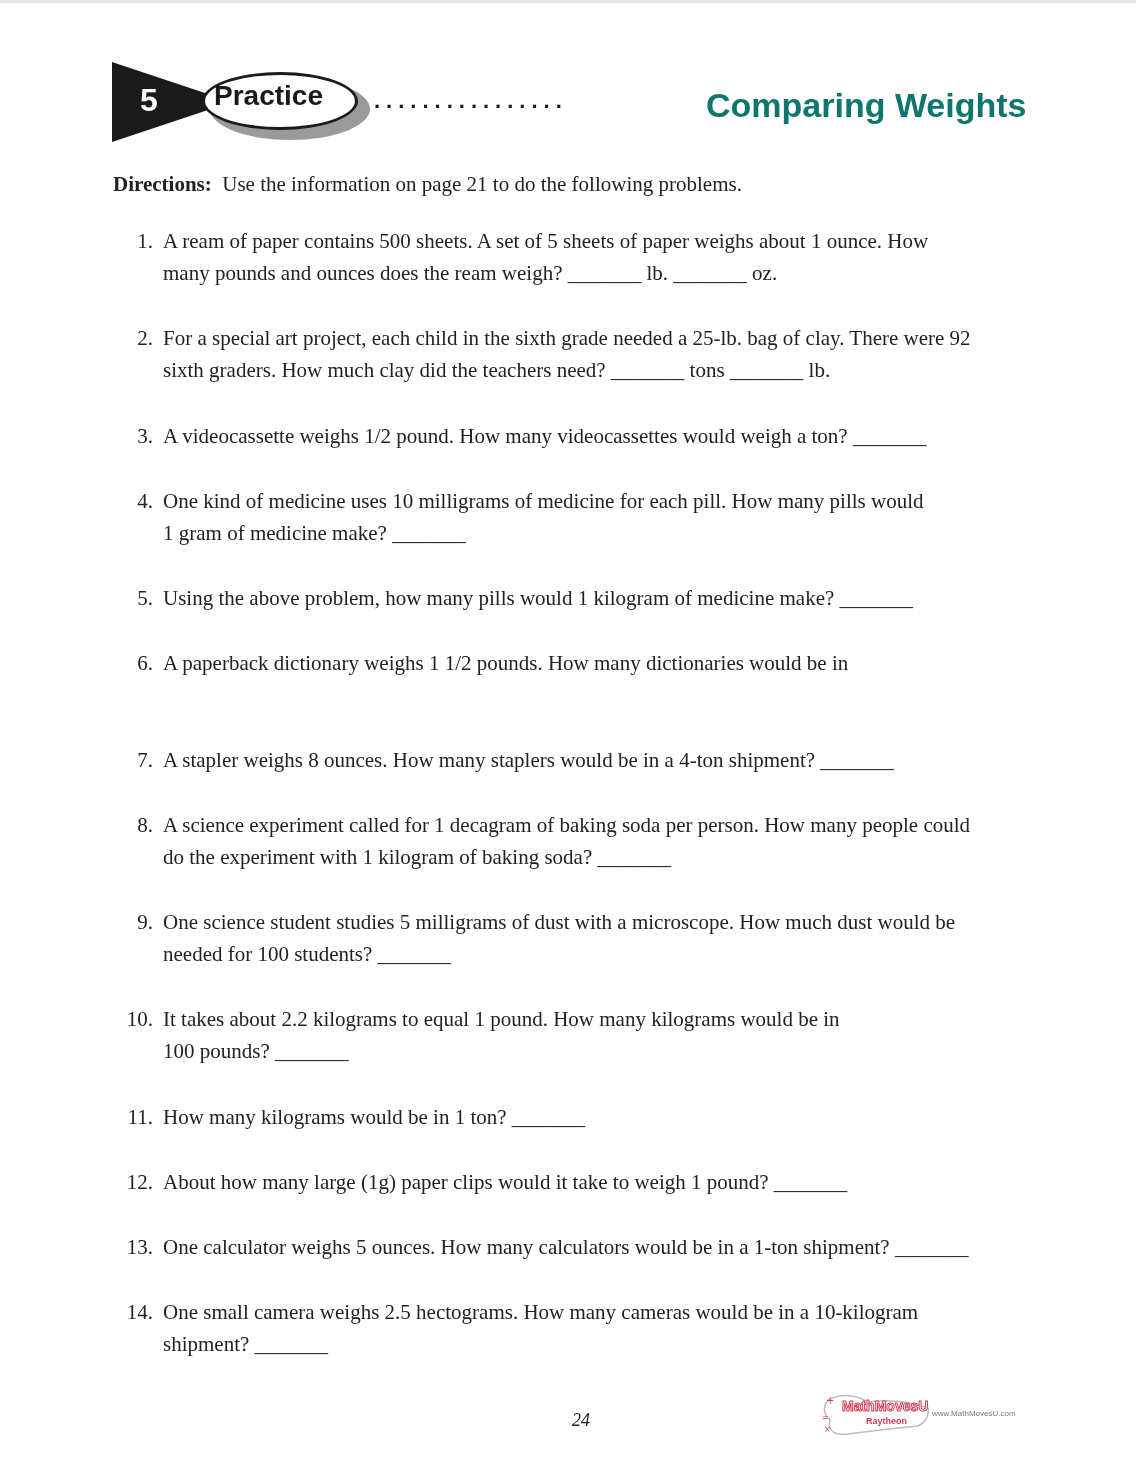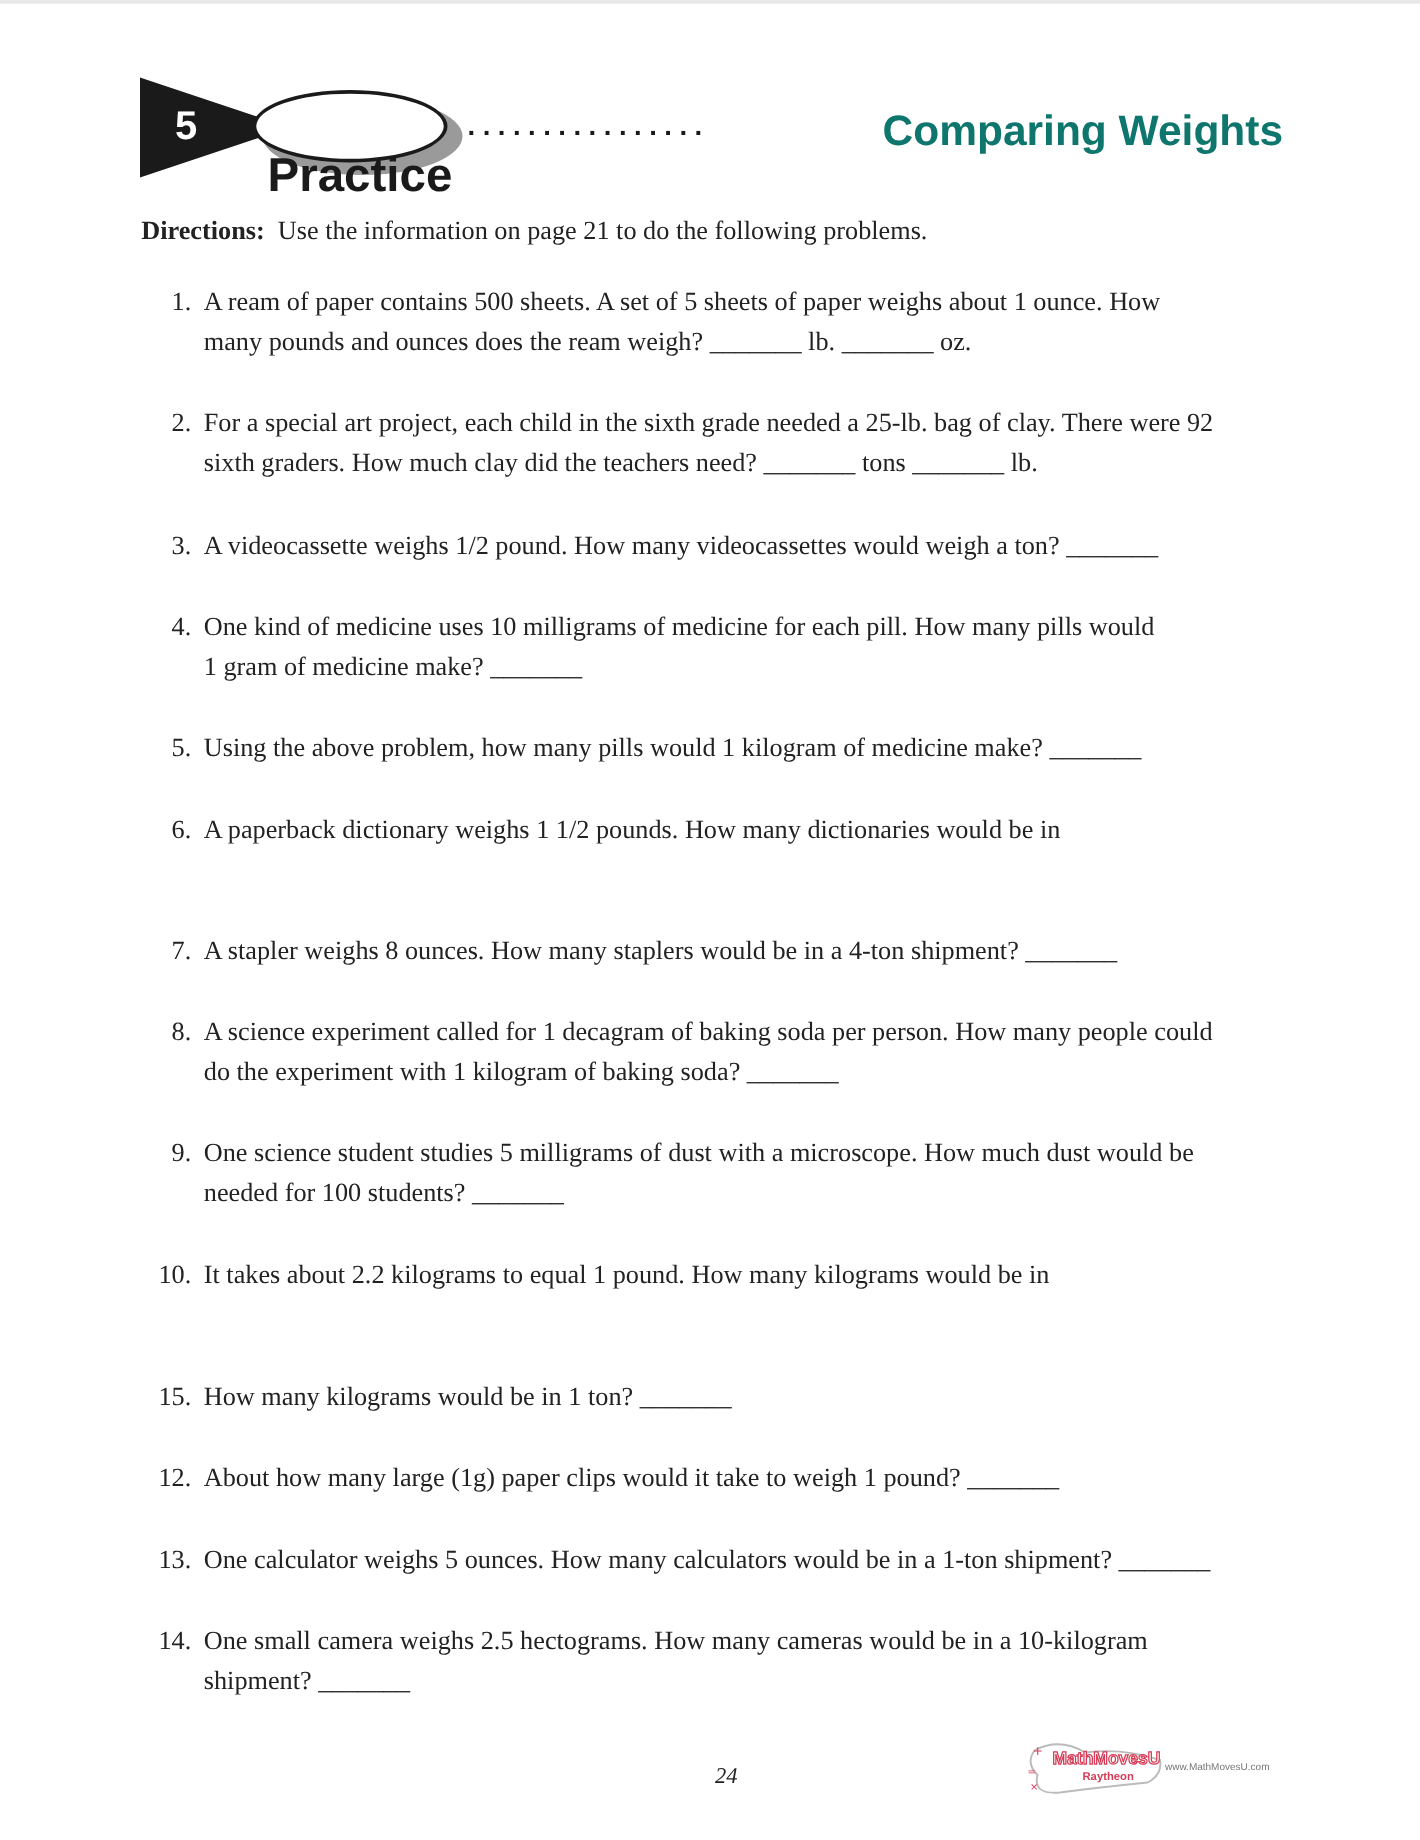--- a/index.html
+++ b/index.html
@@ -3,21 +3,21 @@
 <meta charset="utf-8">
 <style>
   html, body { margin:0; padding:0; background:#ffffff; }
   body { width:1136px; height:1472px; position:relative; overflow:hidden; font-family:"Liberation Serif", serif; color:#222; }
   .topline { position:absolute; left:0; top:0; width:1136px; height:3px; background:#e8e8e8; }
   .header { position:absolute; left:112px; top:62px; width:920px; height:82px; }
   .tri { position:absolute; left:0; top:0; width:0; height:0; border-top:40px solid transparent; border-bottom:40px solid transparent; border-left:120px solid #1a1a1a; }
   .num { position:absolute; left:28px; top:20px; color:#fff; font-family:"Liberation Sans", sans-serif; font-weight:bold; font-size:32px; }
   .oval-shadow { position:absolute; left:98px; top:16px; width:160px; height:62px; border-radius:50%; background:#9a9a9a; }
   .oval { position:absolute; left:90px; top:10px; width:156px; height:58px; border-radius:50%; background:#fff; border:3px solid #1a1a1a; box-sizing:border-box; }
-  .practice { position:absolute; left:102px; top:18px; font-family:"Liberation Sans", sans-serif; font-weight:bold; font-size:38px; color:#1a1a1a;margin-top:40px; }
+  .practice { position:absolute; left:102px; top:18px; font-family:"Liberation Sans", sans-serif; font-weight:bold; font-size:28px; color:#1a1a1a; }
   .dots { position:absolute; left:262px; top:26px; font-family:"Liberation Sans", sans-serif; font-weight:bold; font-size:22px; letter-spacing:6px; color:#1a1a1a; }
   .title { position:absolute; left:594px; top:24px; font-family:"Liberation Sans", sans-serif; font-weight:bold; font-size:34px; color:#0f766e; }
   .directions { position:absolute; left:113px; top:172px; font-size:21px; }
   .directions b { font-weight:bold; }
   .problems { position:absolute; left:113px; top:225px; width:940px; }
   .prob { position:absolute; left:0; font-size:21px; line-height:32px; }
   .prob .n { position:absolute; width:40px; text-align:right; left:0; }
   .prob .t { position:absolute; left:50px; width:890px; }
   .footer-page { position:absolute; left:572px; top:1410px; font-style:italic; font-size:18px; }
   .logo { position:absolute; left:818px; top:1390px; width:120px; height:48px; }
@@ -102,24 +102,25 @@
       <span class="n">9.</span>
       <div class="t">
         <div>One science student studies 5 milligrams of dust with a microscope.  How much dust would be</div>
         <div>needed for 100 students? _______</div>
       </div>
     </div>
     <div class="prob" style="top: 778px;">
       <span class="n">10.</span>
       <div class="t">
         <div>It takes about 2.2 kilograms to equal 1 pound.  How many kilograms would be in</div>
+        <div>100 pounds? _______</div>
       </div>
     </div>
     <div class="prob" style="top: 876px;">
-      <span class="n">15.</span>
+      <span class="n">11.</span>
       <div class="t">
         <div>How many kilograms would be in 1 ton? _______</div>
       </div>
     </div>
     <div class="prob" style="top: 941px;">
       <span class="n">12.</span>
       <div class="t">
         <div>About how many large (1g) paper clips would it take to weigh 1 pound? _______</div>
       </div>
     </div>

